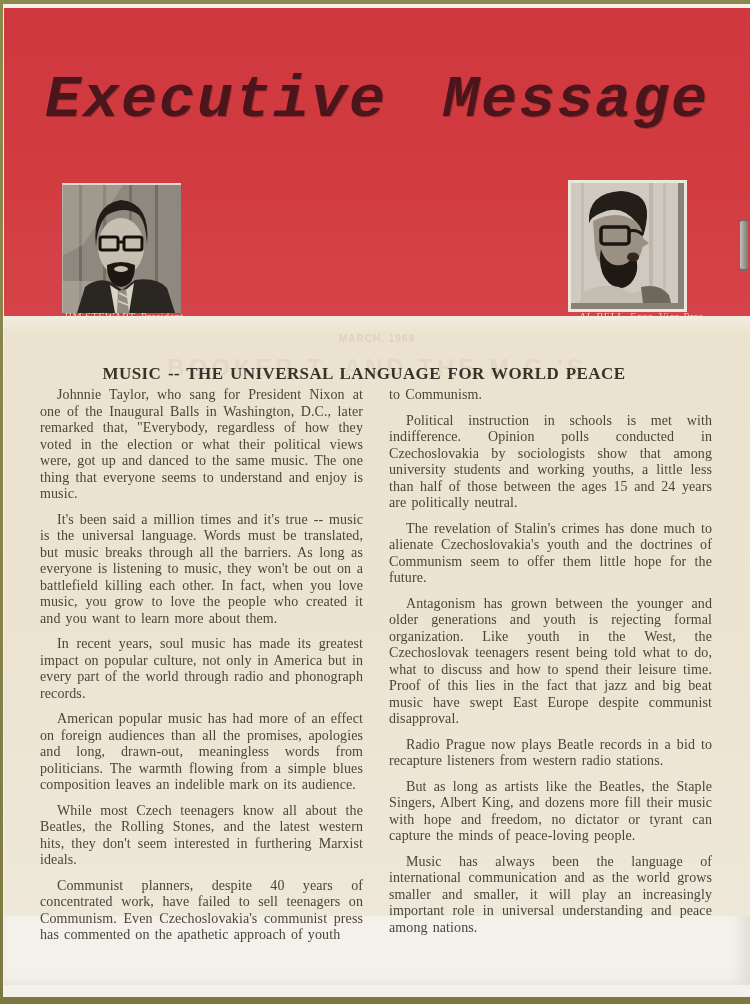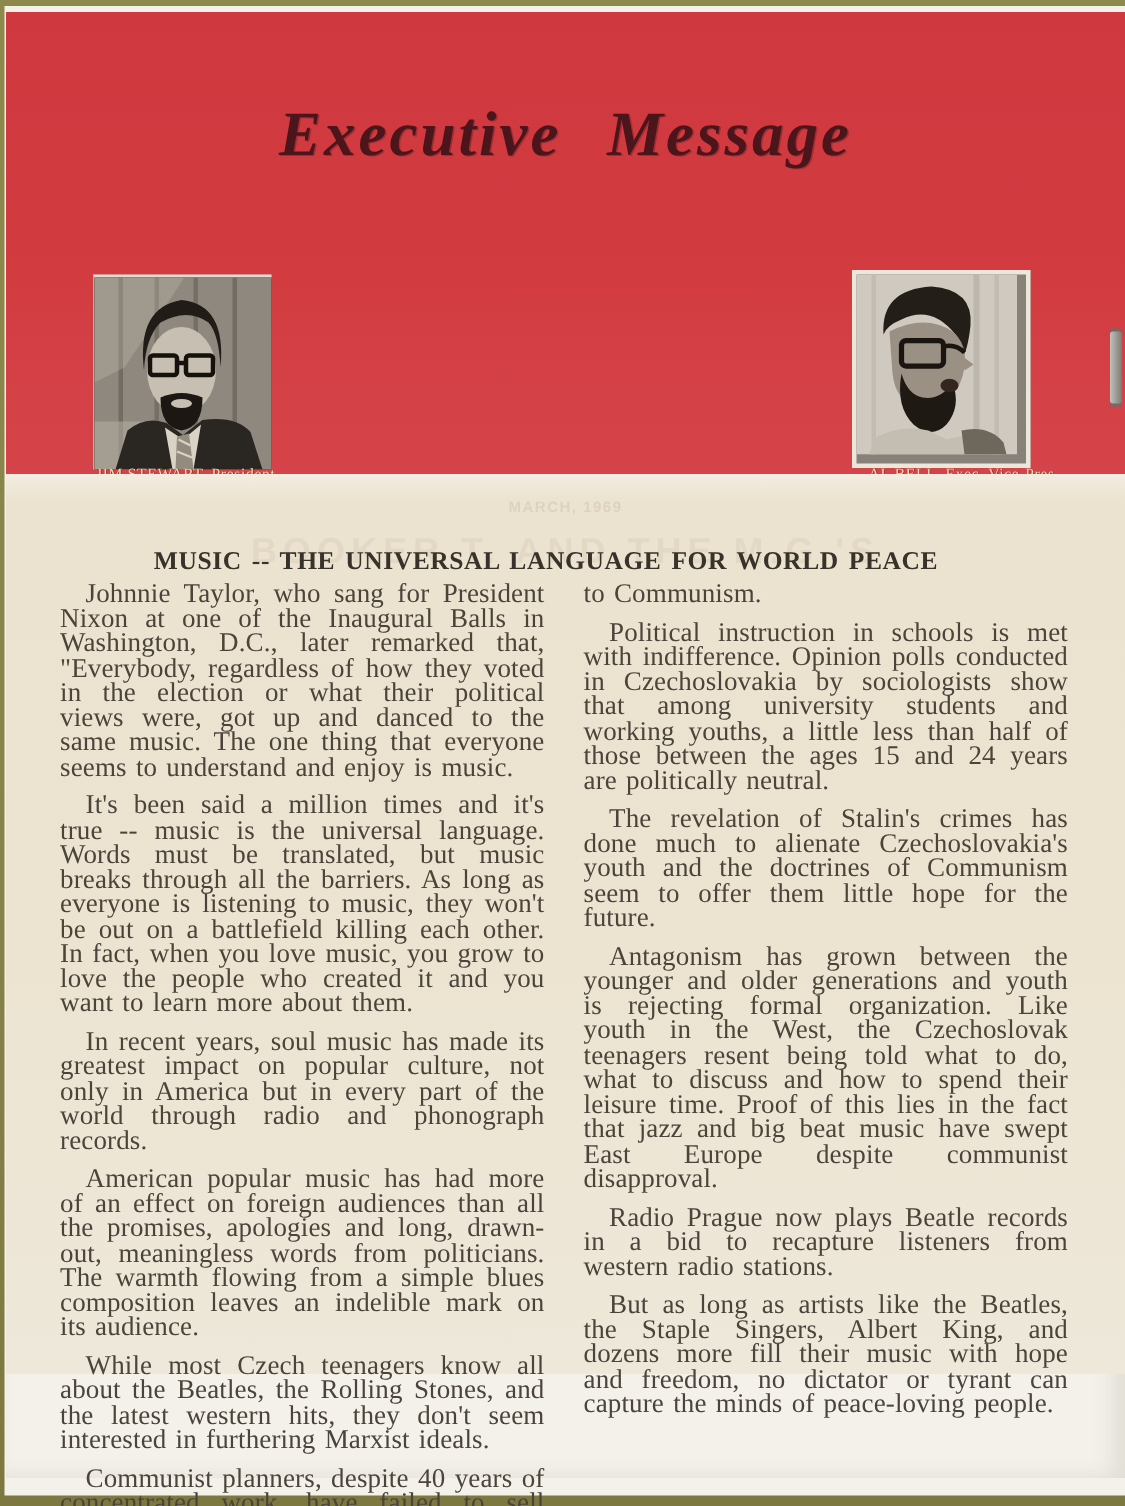--- a/index.html
+++ b/index.html
@@ -21,23 +21,23 @@
     box-shadow:inset -8px 0 14px rgba(60,55,30,0.10);
   }
   
   .masthead{
     position:absolute;left:0;right:0;top:0;height:315px;
     background:linear-gradient(180deg,#cf383e 0%,#d23c41 55%,#d5444a 100%);
   }
   .masthead-title{
     position:absolute;left:0;right:0;top:58px;
     text-align:center;
-    font-family:Liberation Serif, serif;
+    font-family:Liberation Mono, monospace;
     font-style:italic;font-weight:bold;
-    font-size:42px;letter-spacing:2px;
+    font-size:60px;letter-spacing:2px;
     color:#4a151b;
     text-shadow:1px 1px 0 rgba(74,21,27,0.35);
     word-spacing:18px;
   }
   .photo{
     position:absolute;
     background:#888179;
     line-height:0;
   }
   .photo svg{display:block;}
@@ -86,21 +86,21 @@
     color:#37322a;
     word-spacing:2px;
   }
   .columns{
     position:absolute;top:71px;left:36px;right:38px;
     display:flex;gap:26px;
   }
   .col{flex:1 1 0;}
   .para{
     margin:0 0 9px 0;
-    font-size:18px;line-height:16.5px;
+    font-size:14px;line-height:16.5px;
     text-align:justify;
     text-indent:17px;
     letter-spacing:0.1px;word-spacing:1.5px;
     color:#4b443a;
   }
   .para.cont{text-indent:0;}
 </style>
 </head>
 <body>
 
@@ -174,20 +174,21 @@
           <p class="para">While most Czech teenagers know all about the Beatles, the Rolling Stones, and the latest western hits, they don't seem interested in furthering Marxist ideals.</p>
           <p class="para">Communist planners, despite 40 years of concentrated work, have failed to sell teenagers on Communism. Even Czechoslovakia's communist press has commented on the apathetic approach of youth</p>
         </div>
         <div class="col">
           <p class="para cont">to Communism.</p>
           <p class="para">Political instruction in schools is met with indifference. Opinion polls conducted in Czechoslovakia by sociologists show that among university students and working youths, a little less than half of those between the ages 15 and 24 years are politically neutral.</p>
           <p class="para">The revelation of Stalin's crimes has done much to alienate Czechoslovakia's youth and the doctrines of Communism seem to offer them little hope for the future.</p>
           <p class="para">Antagonism has grown between the younger and older generations and youth is rejecting formal organization. Like youth in the West, the Czechoslovak teenagers resent being told what to do, what to discuss and how to spend their leisure time. Proof of this lies in the fact that jazz and big beat music have swept East Europe despite communist disapproval.</p>
           <p class="para">Radio Prague now plays Beatle records in a bid to recapture listeners from western radio stations.</p>
           <p class="para">But as long as artists like the Beatles, the Staple Singers, Albert King, and dozens more fill their music with hope and freedom, no dictator or tyrant can capture the minds of peace-loving people.</p>
+          <p class="para">Music has always been the language of international communication and as the world grows smaller and smaller, it will play an increasingly important role in universal understanding and peace among nations.</p>
         </div>
       </div>
     </section>
 
   </div>
 
   <div class="staple"></div>
 
 </div>
 

